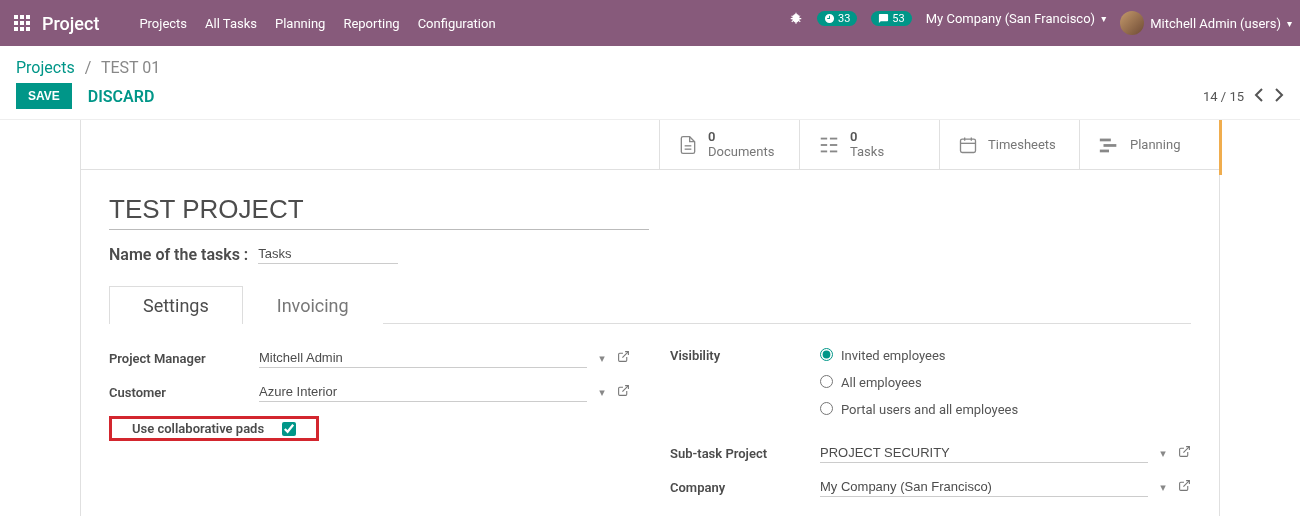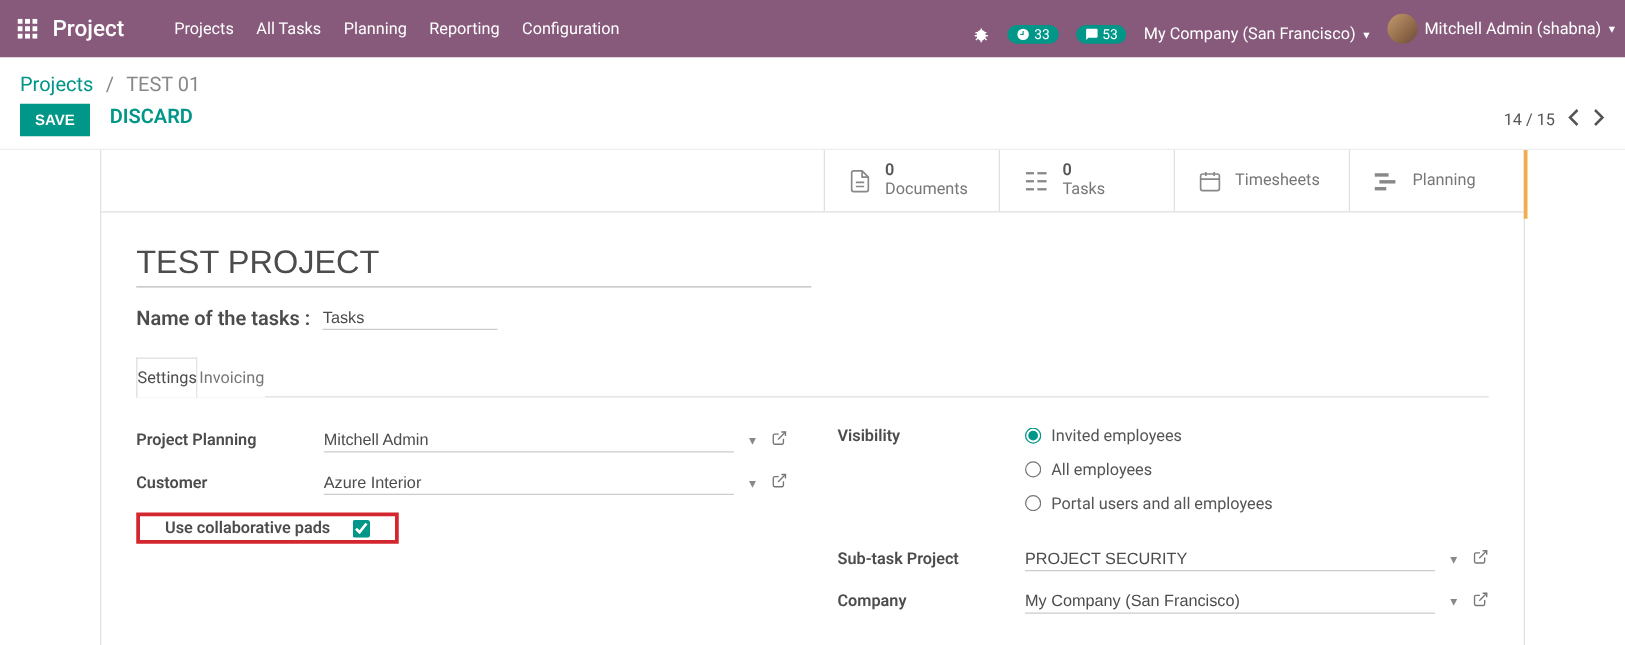--- a/index.html
+++ b/index.html
@@ -3,51 +3,51 @@
 <meta charset="utf-8">
 <style>
   * { box-sizing: border-box; margin: 0; padding: 0; }
   body { font-family: -apple-system, BlinkMacSystemFont, "Segoe UI", Roboto, "Helvetica Neue", Arial, sans-serif; font-size: 13px; color: #4c4c4c; background: #fff; }
   .topbar { background: #875a7b; color: #fff; height: 46px; display: flex; align-items: center; padding: 0 8px; }
   .topbar .apps { width: 28px; height: 28px; display: flex; align-items: center; justify-content: center; cursor: pointer; margin-right: 6px; }
   .topbar .brand { font-size: 18px; font-weight: 500; margin-right: 40px; cursor: pointer; }
   .topbar .menu { display: flex; gap: 18px; }
   .topbar .menu a { color: #fff; text-decoration: none; font-size: 13px; cursor: pointer; }
   .topbar .spacer { flex: 1; }
-  .topbar .right { display: flex; align-items: flex-end; gap: 14px; }
+  .topbar .right { display: flex; align-items: flex-start; gap: 14px; }
   .pill { background: #009688; color: #fff; border-radius: 9px; font-size: 11px; padding: 1px 7px; display: inline-flex; align-items: center; gap:3px; }
   .pill .iconwrap { color: #fff; }
   .iconwrap svg { display: block; }
   .company, .user { display: flex; align-items: center; gap: 6px; cursor: pointer; }
   .avatar { width: 24px; height: 24px; border-radius: 50%; background: linear-gradient(135deg,#c49a6c,#6e4a34); }
   .caret { font-size: 10px; }
   .subhead { padding: 12px 16px 0 16px; background: #fff; border-bottom: 1px solid #eee; }
   .breadcrumb { font-size: 16px; margin-bottom: 6px; }
   .breadcrumb a { color: #009688; text-decoration: none; cursor:pointer; }
   .breadcrumb .sep { color: #888; margin: 0 6px; }
   .breadcrumb .cur { color: #888; }
   .actbar { display: flex; align-items: center; justify-content: space-between; padding-bottom: 10px; }
-  .actbar .left { display:flex; align-items:flex-start; gap: 16px; }
+  .actbar .left { display:flex; align-items:center; gap: 16px; }
   .btn-save { background: #009688; color: #fff; border: none; padding: 6px 12px; font-weight: 600; font-size: 12px; cursor: pointer; }
   .btn-discard { color: #009688; font-weight: 600; font-size: 16px; cursor: pointer; text-decoration:none; }
   .pager { display: flex; align-items: center; gap: 10px; color: #555; font-size: 13px; }
   .pager .nav { cursor: pointer; color: #555; }
   .sheetwrap { display:flex; justify-content:center; padding: 0; }
   .sheet { width: 1140px; margin-left: 80px; margin-right: 80px; border: 1px solid #e0e0e0; border-top: none; border-radius: 0; background: #fff; position: relative; }
   .statbar { display:flex; justify-content:flex-end; border-bottom: 1px solid #e0e0e0; }
   .statbtn { display:flex; align-items:center; gap:10px; padding: 10px 18px; border-left: 1px solid #e0e0e0; cursor:pointer; color:#666; min-width: 140px; }
   .statbtn .num { font-weight: 600; color:#555; display:block; line-height:1.1; font-size:13px;}
   .statbtn .lab { color:#777; font-size:13px; }
   .sheetbody { padding: 20px 28px 40px 28px; }
   .h1inp { font-size: 26px; font-weight: 500; color:#4c4c4c; border: none; border-bottom: 1px solid #bbb; width: 540px; padding: 4px 0; outline:none; }
   .taskname { margin-top: 14px; display:flex; align-items:center; gap:10px; }
   .taskname label { font-weight:600; color:#4c4c4c; font-size:16px; }
   .taskname input { border:none; border-bottom: 1px solid #ccc; padding:2px 0; font-size:13px; color:#4c4c4c; width:140px; }
   .tabs { display:flex; gap:0; margin-top: 22px; border-bottom:1px solid #ddd; }
-  .tab { padding: 8px 0; border:1px solid #ddd; border-bottom:none; background:#fff; color:#555; font-size:13px; cursor:pointer; margin-bottom:-1px; }
+  .tab { padding: 8px 33px; border:1px solid #ddd; border-bottom:none; background:#fff; color:#555; font-size:18px; cursor:pointer; margin-bottom:-1px; }
   .tab.inactive { background:#fff; border-color: transparent; color:#777; }
   .tab.active { border-color:#ddd; background:#fff; color:#4c4c4c; }
   .formgrid { display:flex; gap:40px; margin-top: 24px; }
   .col { flex:1; }
   .row { display:flex; align-items:center; margin-bottom: 14px; }
   .row label { width: 150px; font-weight:600; color:#4c4c4c; font-size:13px; }
   .m2o { flex:1; display:flex; align-items:center; gap:8px;justify-content:center; }
   .m2o-input { flex:1; border:none; border-bottom:1px solid #ccc; padding: 2px 0; font-size:13px; color:#4c4c4c; }
   .m2o .caret2 { color:#888; cursor:pointer; font-size:11px; width:14px; text-align:center; }
   .m2o .ext { color:#888; cursor:pointer; }
@@ -108,21 +108,21 @@
           </svg>
       </span>
       <span>53</span>
     </span>
     <div class="company">
       <span>My Company (San Francisco)</span>
       <span class="caret">▾</span>
     </div>
     <div class="user">
       <div class="avatar"></div>
-      <span>Mitchell Admin (shabna)</span>
+      <span>Mitchell Admin (users)</span>
       <span class="caret">▾</span>
     </div>
   </div>
 </div>
 
 <div class="subhead">
   <div class="breadcrumb">
     <a>Projects</a>
     <span class="sep">/</span>
     <span class="cur">TEST 01</span>
@@ -213,21 +213,21 @@
       </div>
 
       <div class="tabs">
         <div class="tab active">Settings</div>
         <div class="tab inactive">Invoicing</div>
       </div>
 
       <div class="formgrid">
         <div class="col">
           <div class="row">
-            <label>Project Planning</label>
+            <label>Project Manager</label>
             <div class="m2o">
               <input class="m2o-input" value="Mitchell Admin" style="">
               <span class="caret2">▾</span>
               <span class="ext">
                 <svg width="13" height="13" viewBox="0 0 24 24" fill="none" stroke="#777" stroke-width="2">
                     <path d="M18 13v6a2 2 0 0 1-2 2H5a2 2 0 0 1-2-2V8a2 2 0 0 1 2-2h6"></path>
                     <polyline points="15 3 21 3 21 9"></polyline>
                     <line x1="10" y1="14" x2="21" y2="3"></line>
                   </svg>
               </span>

